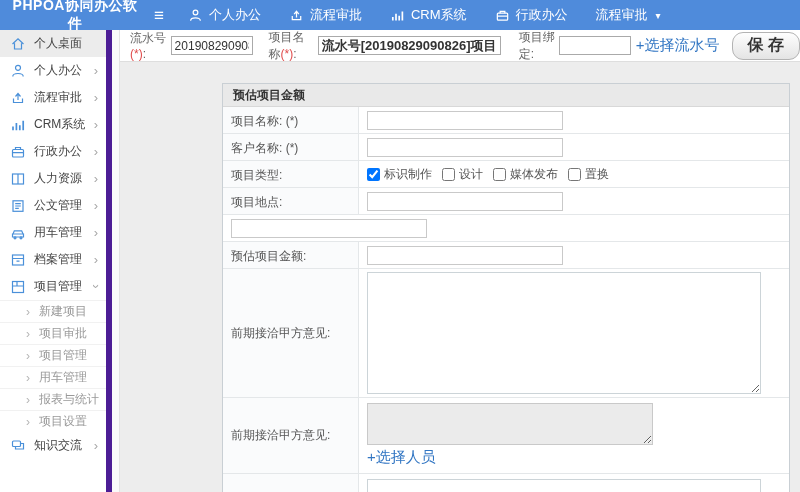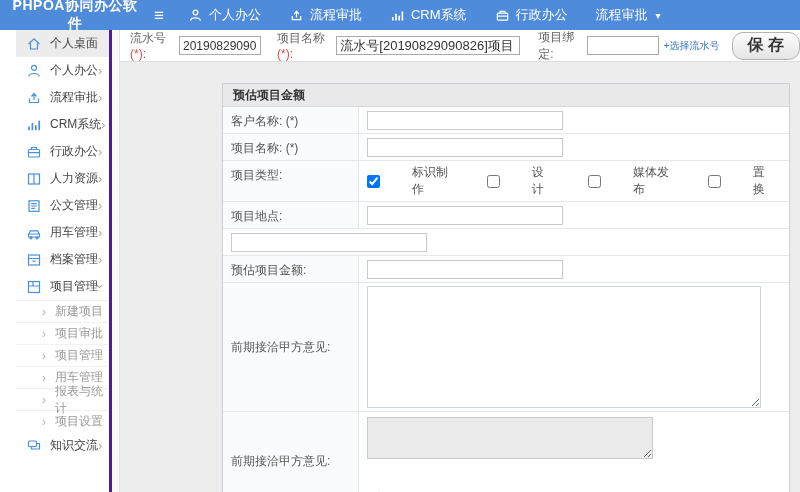--- a/index.html
+++ b/index.html
@@ -10,21 +10,21 @@
   .topbar { height:30px; background:#4f8bdb; display:flex; align-items:center; color:#fff;text-align:center; }
   .logo { width:140px; padding-left:10px; font-size:14px; font-weight:bold; letter-spacing:.5px; }
   .hamburger { font-size:17px; font-weight:bold; margin:0 24px 0 14px; cursor:pointer; line-height:1; }
   .nav { display:flex; align-items:center; gap:28px; }
   .nav-item { display:flex; align-items:center; gap:6px; font-size:13px; cursor:pointer; }
   .nav-item svg { display:block; }
   .caret { font-size:10px; margin-left:2px; }
 
   
   .page { display:flex; height:462px; }
-  .sidebar { width:112px; background:#fff; border-right:3px solid #4c1d95; overflow:hidden;padding-left:16px; }
+  .sidebar { width:112px; background:#fff; border-right:6px solid #4c1d95; overflow:hidden; }
   .scrollstrip { width:8px; background:#fafafa; border-right:1px solid #e3e3e3; }
   .main { flex:1; display:flex; flex-direction:column; background:#ededed; }
 
   
   .side-item { height:27px; display:flex; align-items:center; padding:0 8px 0 10px;
     font-size:12px; color:#444; cursor:pointer; }
   .side-item.selected { background:#ececec; }
   .side-item .sicon { width:16px; height:16px; margin-right:8px; flex:0 0 16px; }
   .side-item .slabel { flex:1; white-space:nowrap; }
   .chev { color:#a8a8a8; font-size:13px; }
@@ -33,40 +33,40 @@
     font-size:12px; color:#999; border-top:1px solid #f1f1f1; cursor:pointer; }
   .subitem .sub-arrow { color:#b5b5b5; margin-right:9px; font-size:12px; }
 
   
   .actionbar { height:32px; background:#fff; border-bottom:1px solid #dedede;
     display:flex; align-items:center; padding-left:10px; font-size:12px; color:#666;justify-content:space-between; }
   .actionbar .req { color:#e04b4b; }
   .tinput { height:19px; border:1px solid #aaa; background:#fff; font-size:12px;
     padding:0 3px; color:#333; font-family:inherit; }
   .in-serial { width:82px; margin-left:4px; }
-  .in-name { width:198px; margin-left:4px; font-size:13px; }
+  .in-name { width:198px; margin-left:4px; font-size:13px;font-weight:bold; }
   .in-bind { width:72px; margin-left:4px; }
   .lbl-name { margin-left:16px; }
   .lbl-bind { margin-left:18px; }
-  .bluelink { color:#3276c3; font-size:10px; text-decoration:none; margin-left:5px; white-space:nowrap; }
+  .bluelink { color:#3276c3; font-size:15px; text-decoration:none; margin-left:5px; white-space:nowrap; }
   .save-btn { margin-left:12px; padding:2px 15px 3px; font-size:16px; font-weight:bold; color:#333;
     background:linear-gradient(#fefefe,#e4e4e4); border:1px solid #b3b3b3; border-radius:11px;
     cursor:pointer; font-family:inherit; white-space:nowrap; }
 
   
   .content { flex:1; padding:21px 10px 0 102px; overflow:hidden; }
   .panel { background:#fff; border:1px solid #c9cfd4; }
   .panel-header { height:23px; line-height:23px; background:#e9e9e9; border-bottom:1px solid #d8d8d8;
     font-size:12px; font-weight:bold; color:#333; padding:0 10px; }
   .frow { display:flex; border-bottom:1px solid #e4e7e9; min-height:27px; }
   .frow:last-child { border-bottom:none; }
   .flabel { width:136px; flex:0 0 136px; background:#fafbfc; border-right:1px solid #e4e7e9;
     padding:6px 4px 0 8px; font-size:12px; color:#555; }
   .flabel.center { display:flex; align-items:center; padding-top:0; }
-  .ffield { flex:1; padding:3px 8px; display:flex; align-items:center;gap:28px; }
+  .ffield { flex:1; padding:3px 8px; display:flex; align-items:center; }
   .ffield.col { flex-direction:column; align-items:flex-start; justify-content:center; padding:5px 8px; }
   .finput { width:196px; height:19px; border:1px solid #c9c9c9; font-size:12px; padding:0 3px;
     color:#333; font-family:inherit; }
   .cbgroup { display:flex; align-items:center; font-size:12px; color:#555; }
   .cbgroup input { margin:0 4px 0 0; }
   .cbgroup label { margin-right:10px; }
   .ta-large { width:394px; height:122px; border:1px solid #ccd4d8; resize:both; font-family:inherit; }
   .ta-gray { width:286px; height:42px; border:1px solid #c9c9c9; background:#ebebeb; resize:both; font-family:inherit; }
   .ta-bottom { width:394px; height:40px; border:1px solid #ccd4d8; resize:both; font-family:inherit; margin-top:2px; }
   .sel-link { margin:3px 0 1px; }
@@ -276,30 +276,30 @@
       <a class="bluelink" href="#">+选择流水号</a>
       <button class="save-btn">保 存</button>
     </div>
 
     <div class="content">
       <div class="panel">
         <div class="panel-header">预估项目金额</div>
 
         <div class="frow">
           <div class="flabel">
+            <span>项目名称:</span> <span class="req">(*)</span>
+          </div>
+          <div class="ffield">
+            <input class="finput" value="" style="">
+          </div>
+        </div>
+
+        <div class="frow">
+          <div class="flabel">
             <span>客户名称:</span> <span class="req">(*)</span>
-          </div>
-          <div class="ffield">
-            <input class="finput" value="" style="">
-          </div>
-        </div>
-
-        <div class="frow">
-          <div class="flabel">
-            <span>项目名称:</span> <span class="req">(*)</span>
           </div>
           <div class="ffield">
             <input class="finput" value="" style="">
           </div>
         </div>
 
         <div class="frow">
           <div class="flabel">项目类型:</div>
           <div class="ffield cbgroup">
             <input type="checkbox" checked="" style="">

